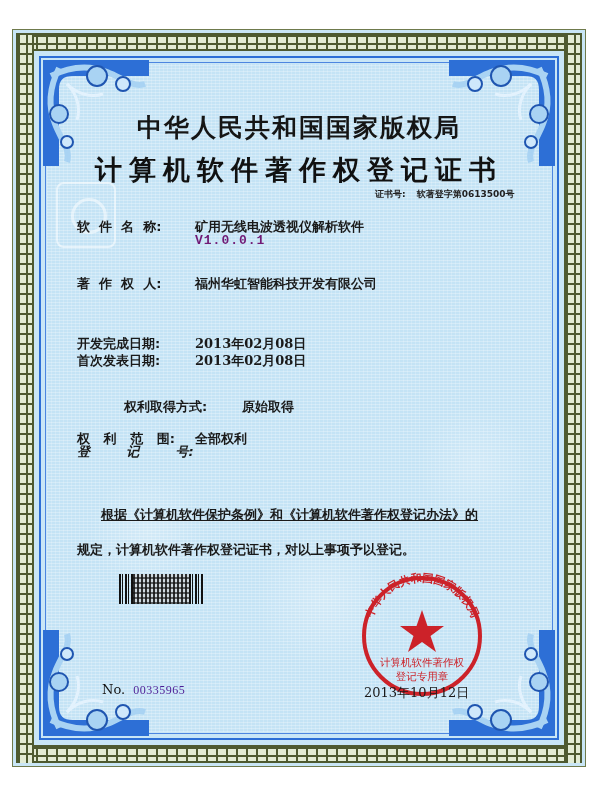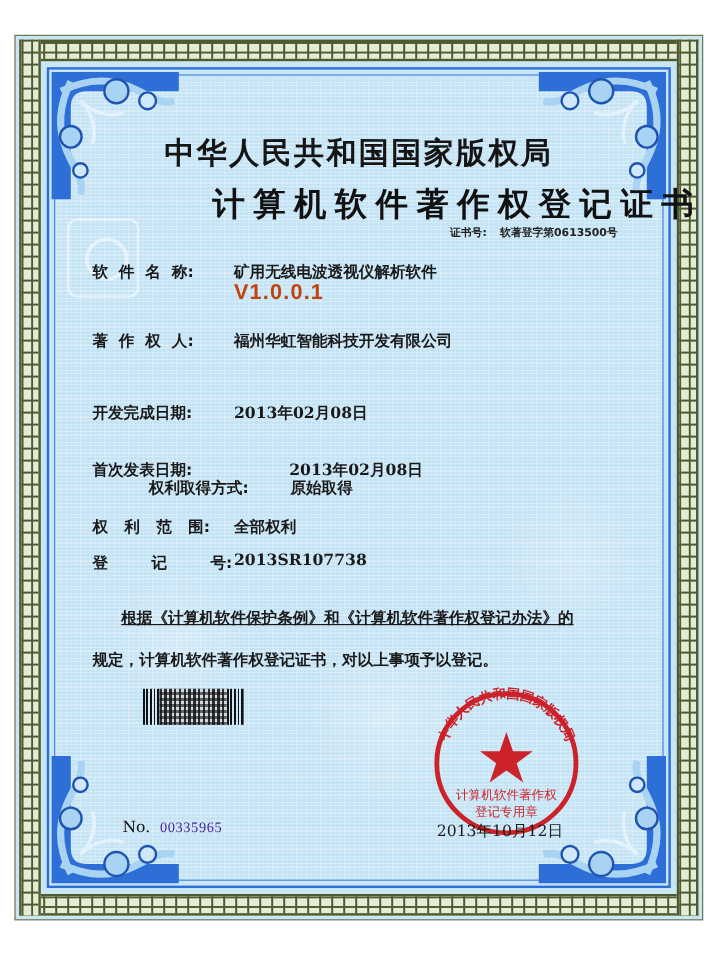--- a/index.html
+++ b/index.html
@@ -69,21 +69,21 @@
       content: ""; position: absolute; left: 13px; top: 14px; width: 30px; height: 30px;
       border: 3px solid rgba(255,255,255,0.5); border-radius: 50%;
     }
 
     .title1 {
       position: absolute; left: 0; right: 0; top: 81px; text-align: center;
       font-family: "DejaVu Sans", "Liberation Sans", sans-serif;
       font-size: 25px; font-weight: bold; color: #151515; letter-spacing: 2px;
     }
     .title2 {
-      position: absolute; left: 0; right: 0; top: 122px; text-align: right;
+      position: absolute; left: 0; right: 0; top: 122px; text-align: center;
       font-family: "DejaVu Serif", "Liberation Serif", serif;
       font-size: 27px; font-weight: bold; color: #111; letter-spacing: 7px;
     }
     .cert-no {
       position: absolute; left: 362px; top: 158px;
       font-family: "DejaVu Sans", "Liberation Sans", sans-serif;
       font-size: 9px; color: #222; font-weight: bold;
     }
     .cert-no .lbl { margin-right: 8px; }
 
@@ -91,22 +91,22 @@
       position: absolute; left: 64px;
       font-family: "DejaVu Sans", "Liberation Sans", sans-serif;
       font-size: 13px; font-weight: bold; color: #1a1a1a;
       display: flex;
     }
     .field .label { width: 118px; white-space: pre; }
     .field .value { white-space: pre; text-align: right; }
     .field .value-serif { font-family: "DejaVu Serif", "Liberation Serif", serif; }
     .version {
       position: absolute; left: 182px; top: 232px;
-      font-family: Liberation Sans, sans-serif;
-      font-size: 18px; font-weight: bold; color: #c2410c; letter-spacing: 1px;
+      font-family: Liberation Mono, monospace;
+      font-size: 13px; font-weight: bold; color: #701a75; letter-spacing: 1px;
     }
 
     .para {
       position: absolute; left: 76px; width: 470px;
       font-family: "DejaVu Sans", "Liberation Sans", sans-serif;
       font-size: 13px; font-weight: bold; color: #1a1a1a; white-space: nowrap;
     }
     .para1 { top: 505px; left: 100px; text-decoration: underline; }
     .para2 { top: 540px; left: 76px; }
 
@@ -229,35 +229,34 @@
 
   <div class="field" style="top:245px;">
     <span class="label">著  作  权  人:</span>
     <span class="value">福州华虹智能科技开发有限公司</span>
   </div>
 
   <div class="field" style="top:305px;">
     <span class="label">开发完成日期:</span>
     <span class="value value-serif">2013年02月08日</span>
   </div>
-  <div class="field" style="top:353px;gap:46px;">
+  <div class="field" style="top:322px;">
     <span class="label">首次发表日期:</span>
     <span class="value value-serif">2013年02月08日</span>
   </div>
   <div class="field" style="top:368px;margin-left:47px;">
     <span class="label">权利取得方式:</span>
     <span class="value">原始取得</span>
   </div>
   <div class="field" style="top:400px;">
     <span class="label">权   利   范   围:</span>
     <span class="value">全部权利</span>
   </div>
-  <div class="field" style="top:430px;">
+  <div class="field" style="top:413px;font-style:italic;">
     <span class="label">登        记        号:</span>
-    <span class="value value-serif">2013SR107738</span>
   </div>
 
   <div class="para para1" style="left:88px; top:476px;">根据《计算机软件保护条例》和《计算机软件著作权登记办法》的</div>
   <div class="para para2" style="left:64px; top:511px;">规定，计算机软件著作权登记证书，对以上事项予以登记。</div>
 
   <div class="barcode" style="left:106px; top:544px;">
     <div class="bars-left"></div>
     <div class="matrix"></div>
     <div class="bars-right"></div>
   </div>

